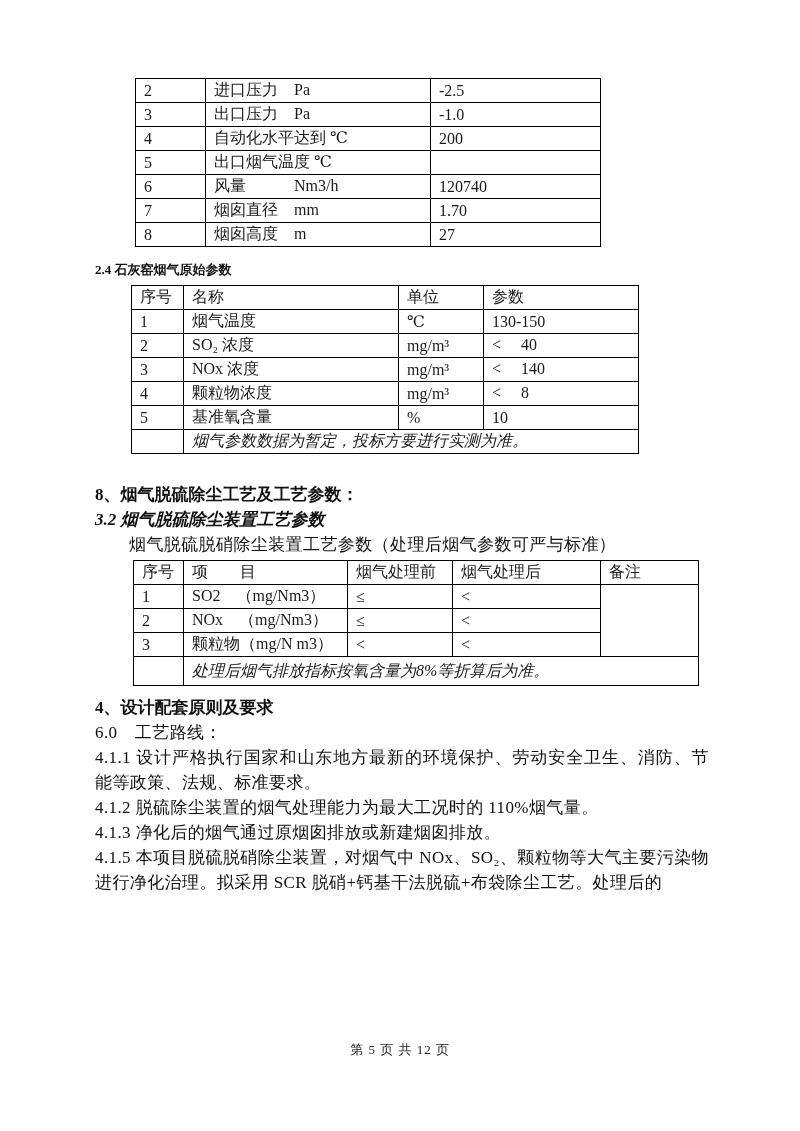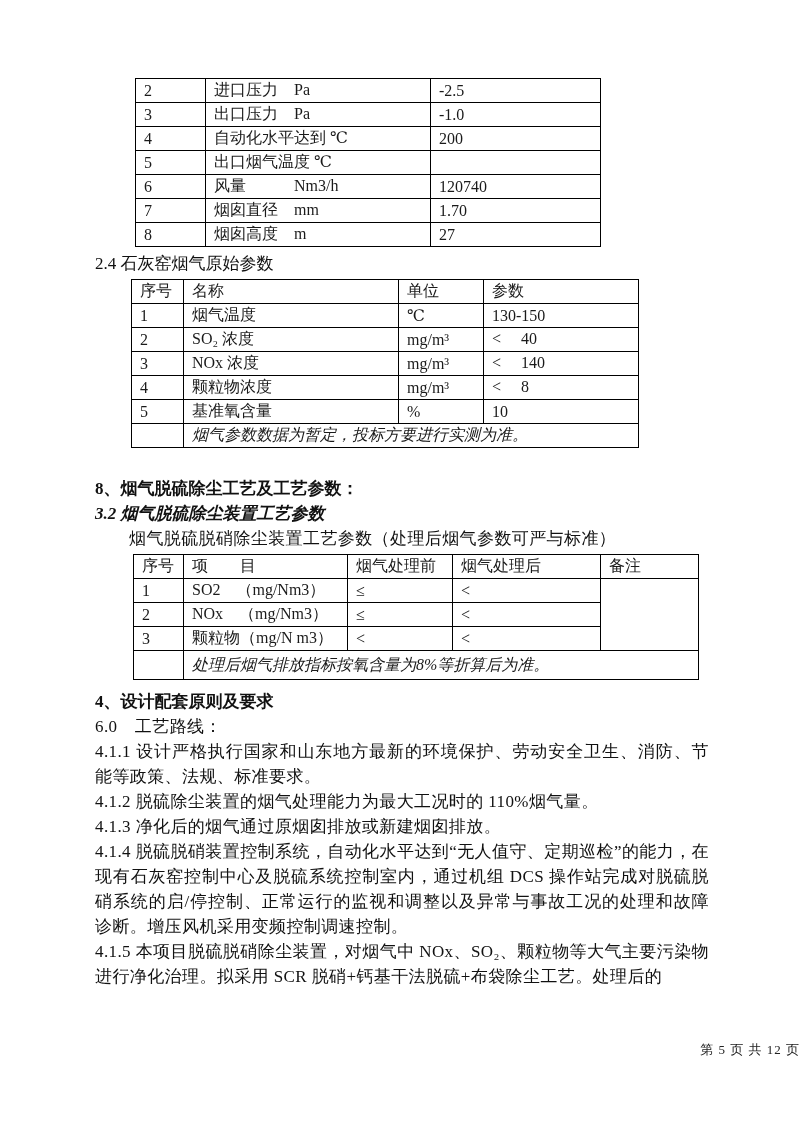--- a/index.html
+++ b/index.html
@@ -19,35 +19,35 @@
 
   .t1 { width:465px; margin-left:40px; }
   .t2 { width:507px; margin-left:36px; margin-top:3px; }
   .t3 { width:565px; margin-left:38px; margin-top:3px; }
 
   .c-center { text-align:left; }
   .c-left   { text-align:left; }
   .note-cell{ text-align:left;font-style:italic; }
   .tall     { height:28px; }
 
-  .h-plain { font-size:17px; line-height:25px; margin-top:4px; font-weight:normal; }
+  .h-plain { font-size:13px; line-height:25px; margin-top:10px; font-weight:bold; }
   .h-bold  { font-size:17px; line-height:25px; font-weight:bold; }
   .mt-lg   { margin-top:28px; }
   .mt-sm   { margin-top:0px;font-style:italic; }
   .mt-md   { margin-top:9px; }
 
   .para {
     font-size:17px; line-height:25px; margin:0; text-align:justify;
     letter-spacing:0.4px; word-break:break-all;
   }
   .indent { text-indent:2em; }
 
   .footer {
     position:absolute; left:0; right:0; bottom:72px;
-    text-align:right; font-size:13px; color:#222222; letter-spacing:1px;
+    text-align:center; font-size:13px; color:#222222; letter-spacing:1px;
   }
 </style>
 </head>
 <body>
 
 <div class="page">
   <div class="content">
 
     <table class="t1">
       <colgroup>
@@ -191,18 +191,17 @@
         <td class="note-cell tall" colspan="4">处理后烟气排放指标按氧含量为8%等折算后为准。</td>
       </tr>
     </tbody>
       </table>
 
     <div class="h-bold mt-md">4、设计配套原则及要求</div>
     <p class="para">6.0　工艺路线：</p>
     <p class="para">4.1.1 设计严格执行国家和山东地方最新的环境保护、劳动安全卫生、消防、节能等政策、法规、标准要求。</p>
     <p class="para">4.1.2 脱硫除尘装置的烟气处理能力为最大工况时的 110%烟气量。</p>
     <p class="para">4.1.3 净化后的烟气通过原烟囱排放或新建烟囱排放。</p>
-    <p class="para">4.1.4 脱硫脱硝装置控制系统，自动化水平达到“无人值守、定期巡检”的能力，在现有石灰窑控制中心及脱硫系统控制室内，通过机组 DCS 操作站完成对脱硫脱硝系统的启/停控制、正常运行的监视和调整以及异常与事故工况的处理和故障诊断。增压风机采用变频控制调速控制。</p>
     <p class="para">4.1.5 本项目脱硫脱硝除尘装置，对烟气中 NOx、SO₂、颗粒物等大气主要污染物进行净化治理。拟采用 SCR 脱硝+钙基干法脱硫+布袋除尘工艺。处理后的</p>
   </div>
 
   <div class="footer">第 5 页 共 12 页</div>
 </div>
 
 </body></html>

